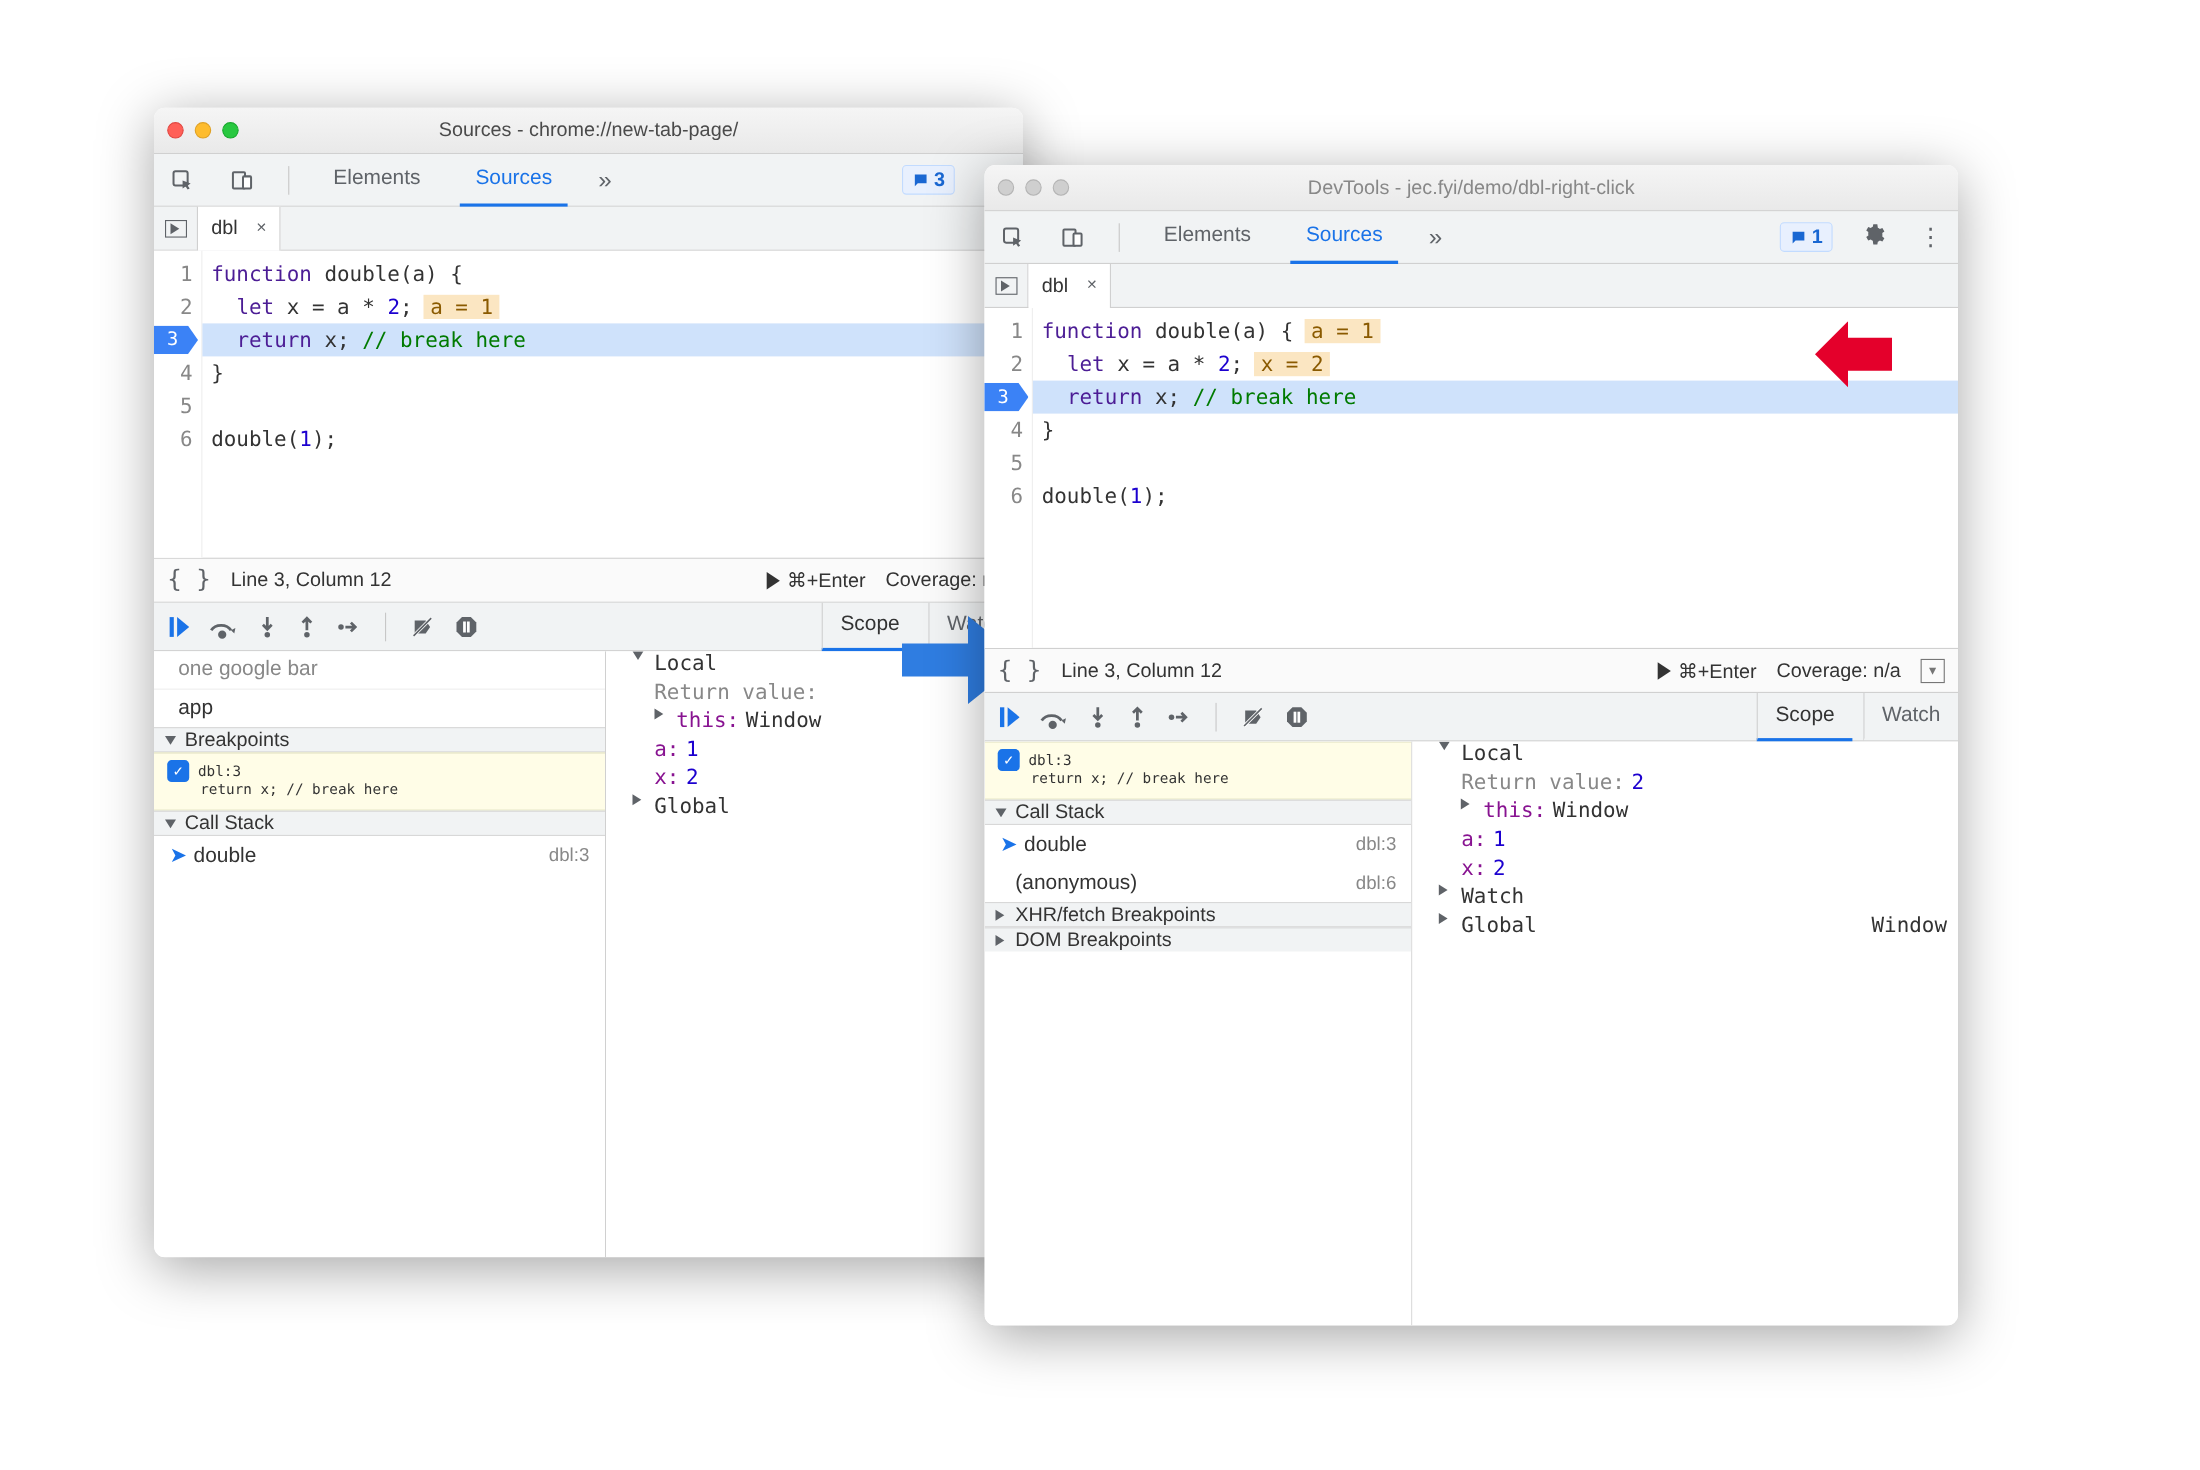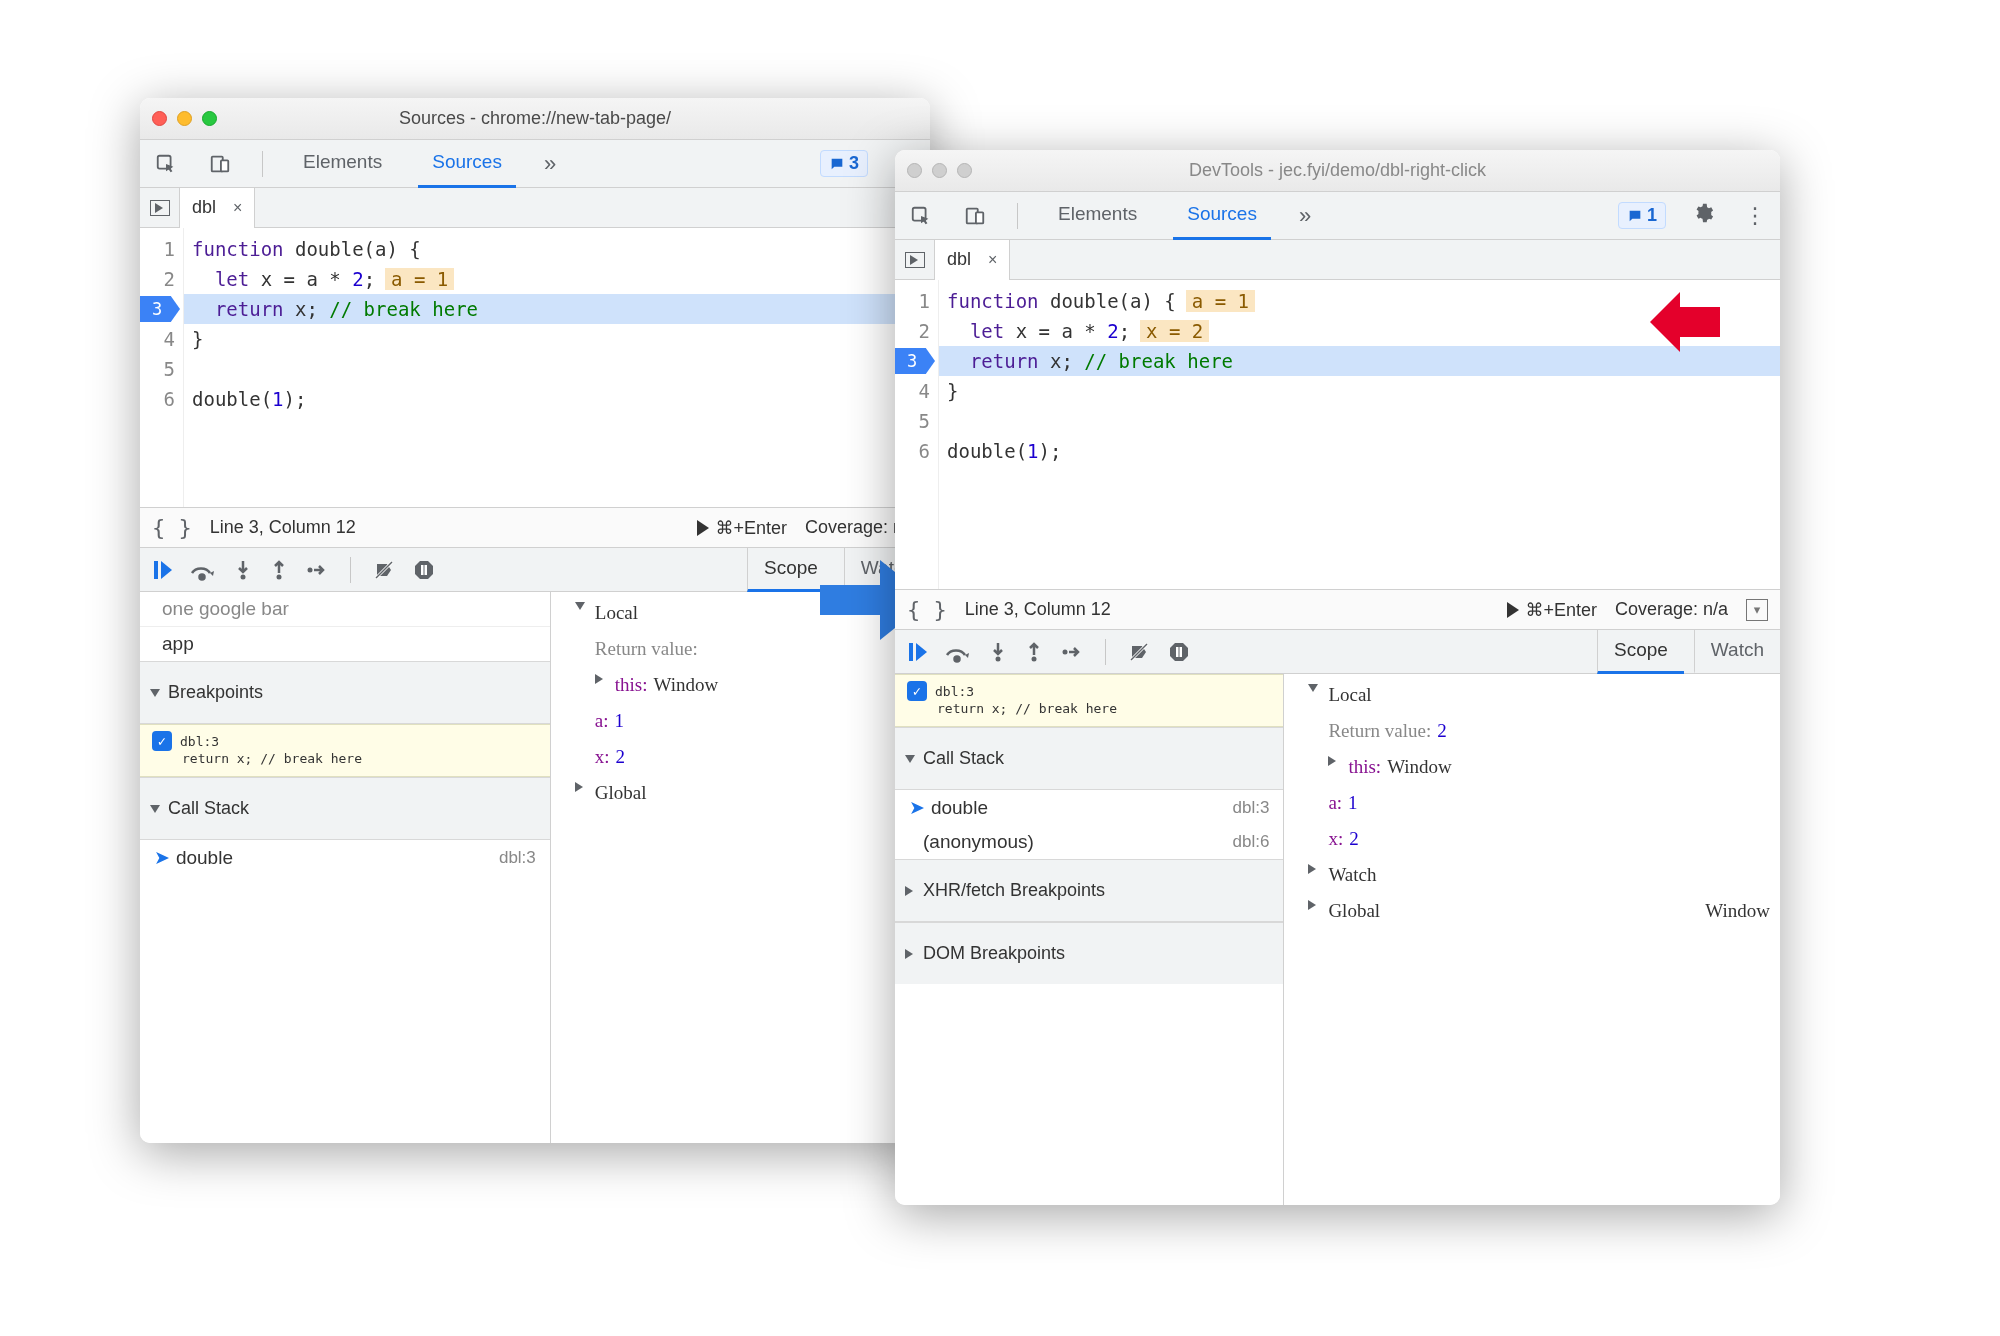--- a/index.html
+++ b/index.html
@@ -179,21 +179,21 @@
   background:#fff;
 }
 .rightcol { flex:1; overflow:auto; background:#fff;}
 
 
 .lower2 .leftcol { width:44%; }
 
 .panelhdr {
   background:#f1f3f4; border-top:1px solid #d8d8d8;
   border-bottom:1px solid #d8d8d8;
-  padding:20px 10px; font-size:18px; color:#333;
+  padding:0 10px; font-size:18px; color:#333;
   display:flex; align-items:center; gap:4px;
 }
 .tri { width:0; height:0; border-left:5px solid transparent;
   border-right:5px solid transparent; border-top:8px solid #5f6368;
   margin-right:4px;}
 .tri.right { border-top:5px solid transparent; border-bottom:5px solid transparent;
   border-left:8px solid #5f6368; border-right:none; margin-right:6px;}
 
 .item {
   padding:6px 12px 6px 22px;
@@ -214,22 +214,22 @@
 .bp-code { padding-left:30px; color:#333;}
 
 .callrow {
   display:flex; align-items:center; justify-content:space-between;
   padding:6px 14px; font-size:19px;
 }
 .callrow .ptr { color:#1a73e8; margin-right:6px;}
 .callrow .loc { color:#888; font-size:17px;}
 
 .scope-line {
-  padding:10px 10px 4px 24px; font-size:19px;
-  display:flex; gap:6px;font-family:Liberation Serif, serif;
+  padding:0 10px 4px 24px; font-size:19px;
+  display:flex; gap:6px;
 }
 .scope-line.indent { padding-left:44px;}
 .prop { color:#881391;}
 .val { color:#1c00cf;}
 .valtxt { color:#333;}
 .scope-line .rt { margin-left:auto; color:#333;}
 
 
 .bigarrow {
   position:absolute; left:815px; top:550px;

